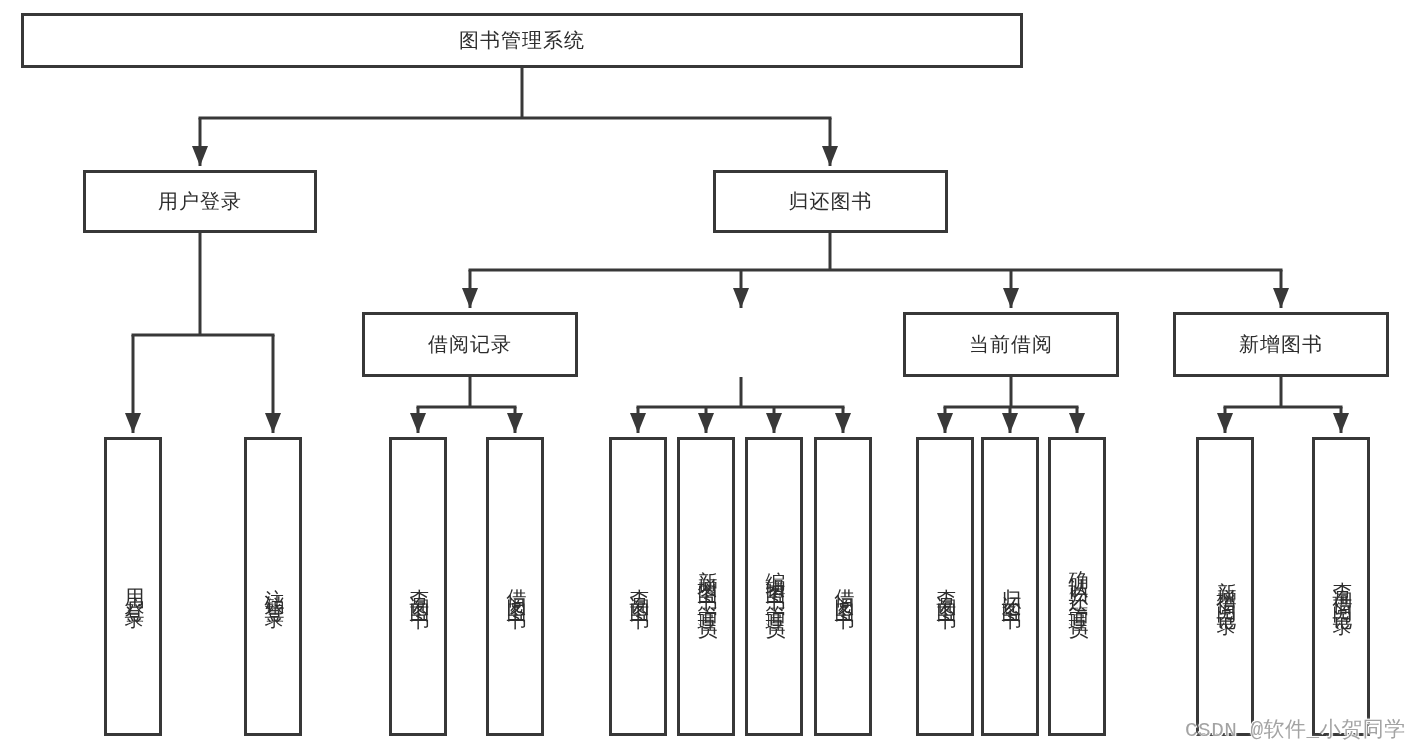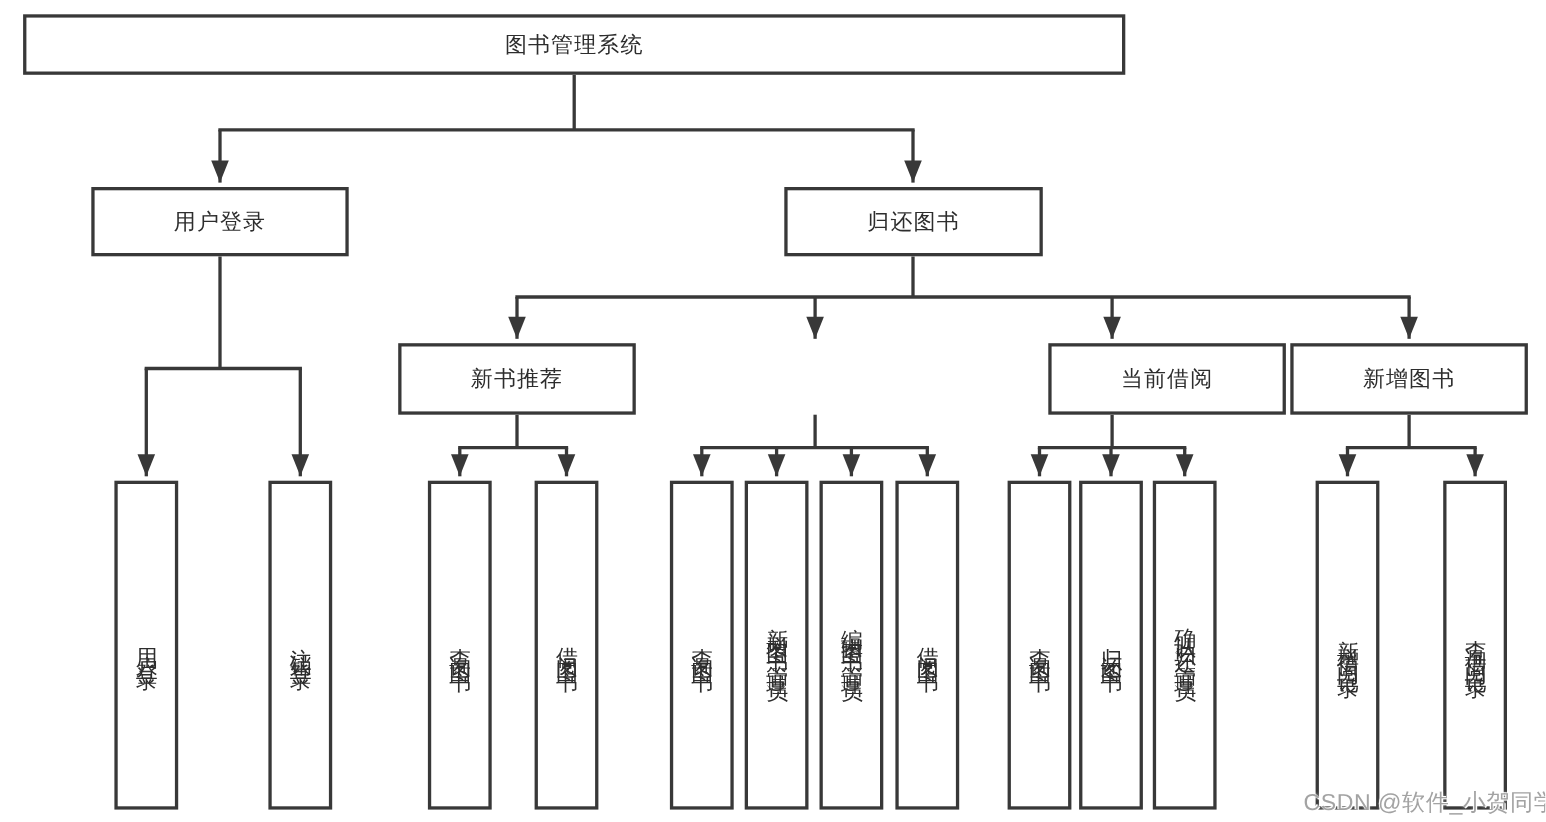--- a/index.html
+++ b/index.html
@@ -1,21 +1,21 @@
 <!DOCTYPE html>
 <html><head>
 <meta charset="utf-8">
 <style>
   html, body { margin: 0; padding: 0; background: #ffffff; }
   #stage {
     position: relative;
     width: 1405px;
     height: 746px;
     background: #ffffff;
-    font-family: Liberation Sans, sans-serif;
+    font-family: Liberation Mono, monospace;
     overflow: hidden;
   }
   #connectors {
     position: absolute;
     left: 0; top: 0;
     width: 1405px; height: 747px;
   }
   .node {
     position: absolute;
     box-sizing: border-box;
@@ -102,22 +102,22 @@
       <path d="M1225,407 L1225,433" marker-end="url(#arw)"></path>
       <path d="M1341,407 L1341,433" marker-end="url(#arw)"></path>
     </g>
   </svg>
 
   <div class="node" style="left:21px; top:13px; width:1002px; height:55px">图书管理系统</div>
 
   <div class="node" style="left:83px; top:170px; width:234px; height:63px">用户登录</div>
   <div class="node" style="left:713px; top:170px; width:235px; height:63px">归还图书</div>
 
-  <div class="node" style="left:362px; top:312px; width:216px; height:65px">新书推荐</div>
-  <div class="node" style="left:953px; top:312px; width:216px; height:65px">当前借阅</div>
+  <div class="node" style="left:362px; top:312px; width:216px; height:65px">借阅记录</div>
+  <div class="node" style="left:903px; top:312px; width:216px; height:65px">当前借阅</div>
   <div class="node" style="left:1173px; top:312px; width:216px; height:65px">新增图书</div>
 
   <div class="node leaf" style="left:104px; top:437px; width:58px; height:299px">用户登录</div>
   <div class="node leaf" style="left:244px; top:437px; width:58px; height:299px">注销登录</div>
 
   <div class="node leaf" style="left:389px; top:437px; width:58px; height:299px">查询图书</div>
   <div class="node leaf" style="left:486px; top:437px; width:58px; height:299px">借阅图书</div>
 
   <div class="node leaf" style="left:609px; top:437px; width:58px; height:299px">查询图书</div>
   <div class="node leaf" style="left:677px; top:437px; width:58px; height:299px">新增图书（管理员）</div>

